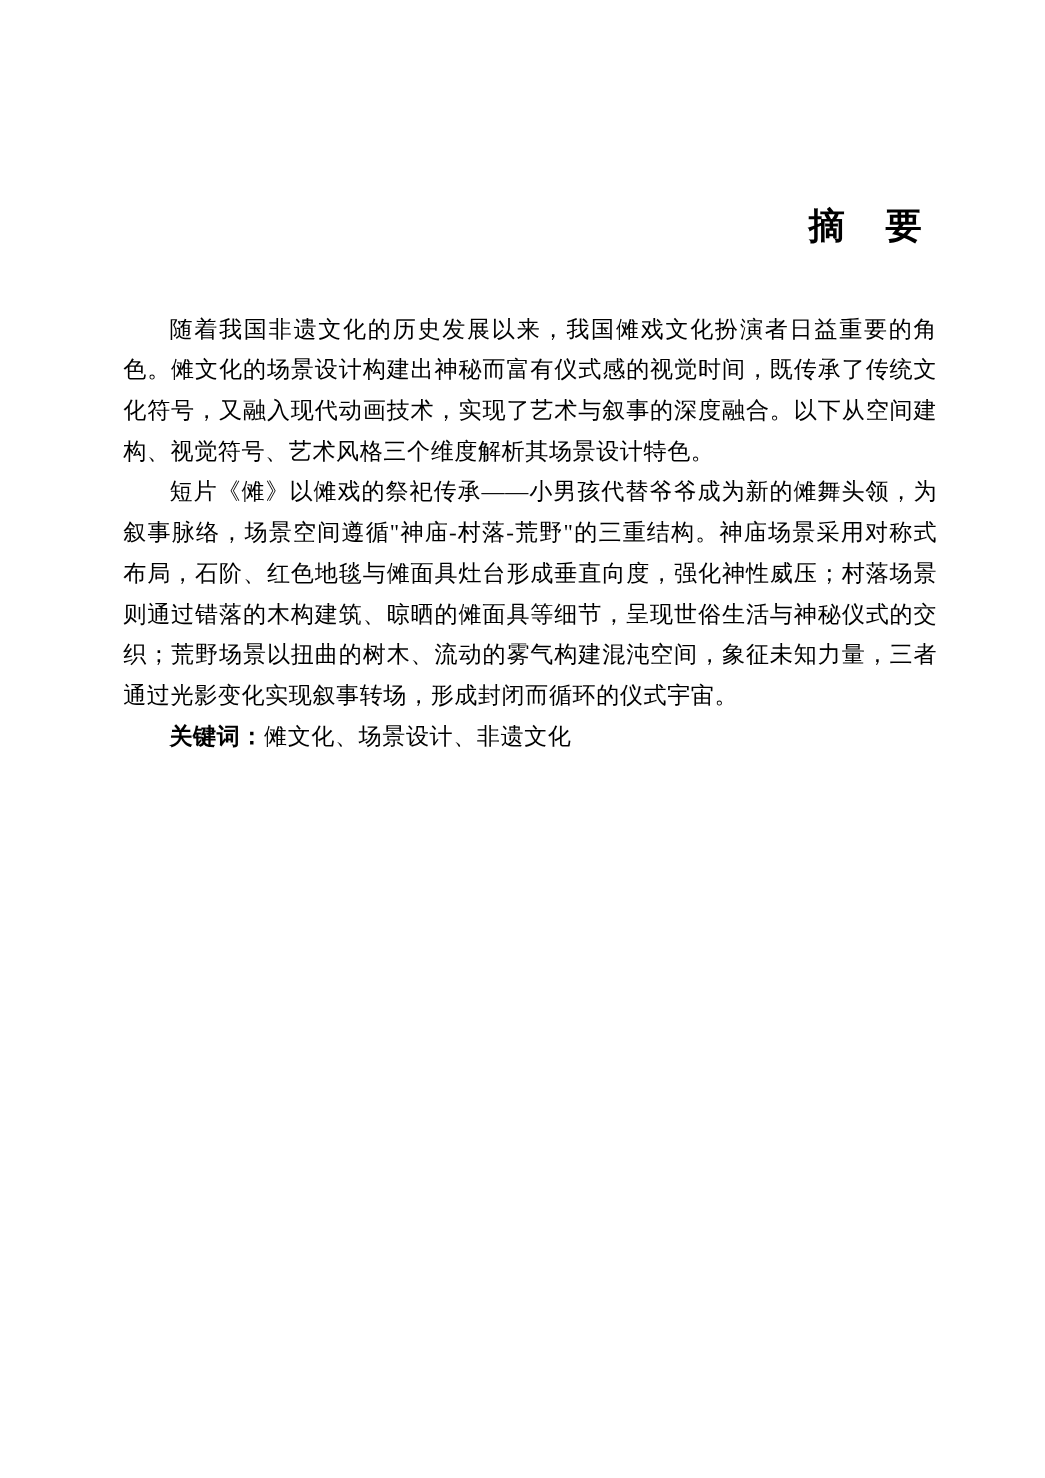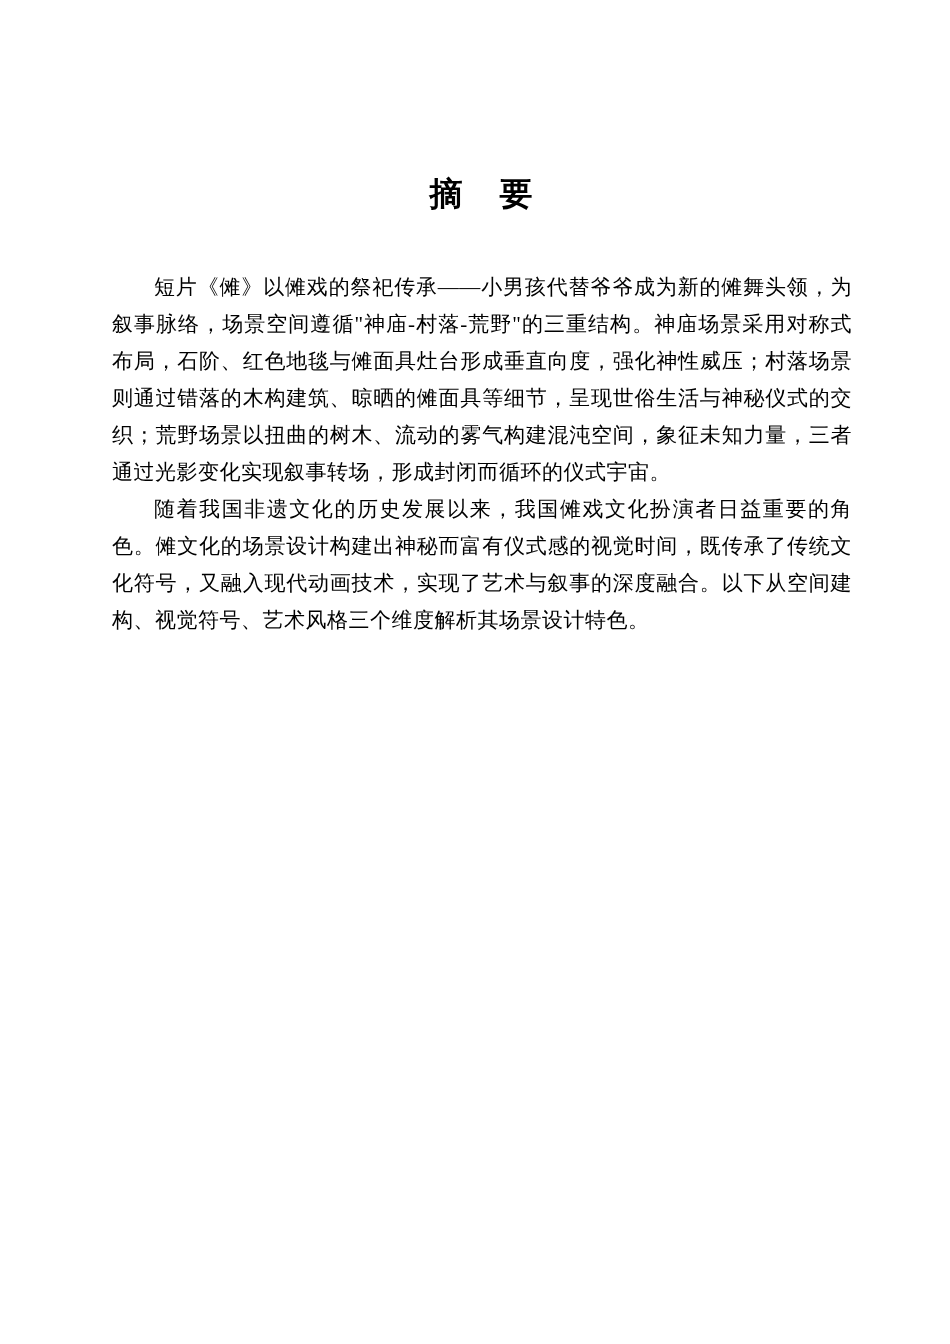--- a/index.html
+++ b/index.html
@@ -13,22 +13,22 @@
     height: 1344px;
     margin: 0 auto;
     background: #ffffff;
     font-family: "Liberation Serif", "DejaVu Serif", serif;
     color: #000000;
     box-sizing: border-box;
     padding: 172px 98px 0 112px;
     overflow: hidden;
   }
   .abstract-title {
-    margin: 0;
-    text-align: center;
+    margin: 12px;
+    text-align: right;
     font-size: 33px;
     font-weight: bold;
     line-height: 45px;
     letter-spacing: 2px;
     color: #000000;
   }
   .abstract-body {
     margin-top: 52px;
   }
   .abstract-body p {
@@ -52,17 +52,20 @@
     font-weight: bold;
   }
 </style>
 </head>
 <body>
 
 <div class="page">
   <h1 class="abstract-title">摘　要</h1>
 
   <div class="abstract-body">
+    <p>随着我国非遗文化的历史发展以来，我国傩戏文化扮演者日益重要的角色。傩文化的场景设计构建出神秘而富有仪式感的视觉时间，既传承了传统文化符号，又融入现代动画技术，实现了艺术与叙事的深度融合。以下从空间建构、视觉符号、艺术风格三个维度解析其场景设计特色。</p>
     <p>短片《傩》以傩戏的祭祀传承——小男孩代替爷爷成为新的傩舞头领，为叙事脉络，场景空间遵循"神庙-村落-荒野"的三重结构。神庙场景采用对称式布局，石阶、红色地毯与傩面具灶台形成垂直向度，强化神性威压；村落场景则通过错落的木构建筑、晾晒的傩面具等细节，呈现世俗生活与神秘仪式的交织；荒野场景以扭曲的树木、流动的雾气构建混沌空间，象征未知力量，三者通过光影变化实现叙事转场，形成封闭而循环的仪式宇宙。</p>
-    <p>随着我国非遗文化的历史发展以来，我国傩戏文化扮演者日益重要的角色。傩文化的场景设计构建出神秘而富有仪式感的视觉时间，既传承了传统文化符号，又融入现代动画技术，实现了艺术与叙事的深度融合。以下从空间建构、视觉符号、艺术风格三个维度解析其场景设计特色。</p>
 
+    <p class="keywords-line">
+      <span class="keywords-label">关键词：</span><span>傩文化、场景设计、非遗文化</span>
+    </p>
   </div>
 </div>
 
 </body></html>

